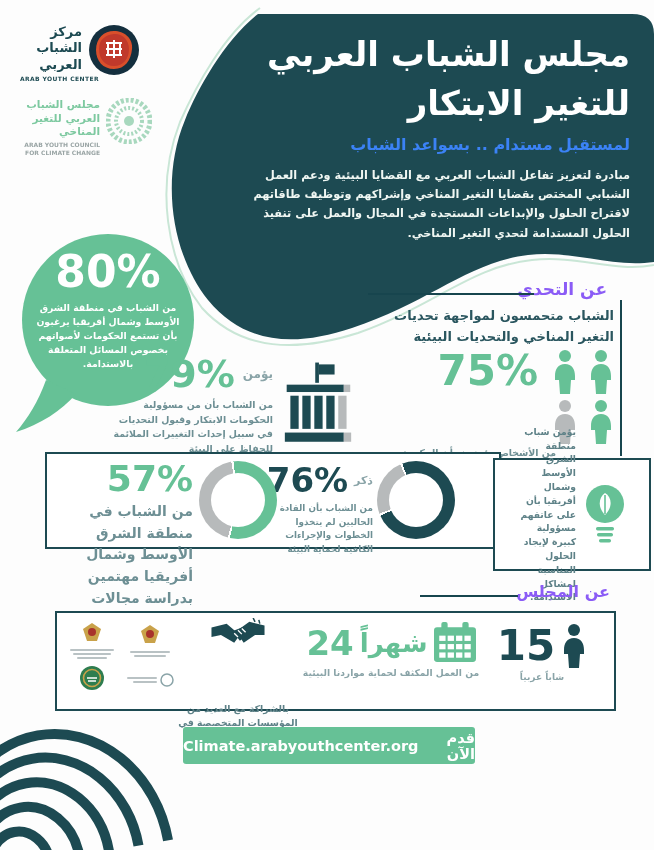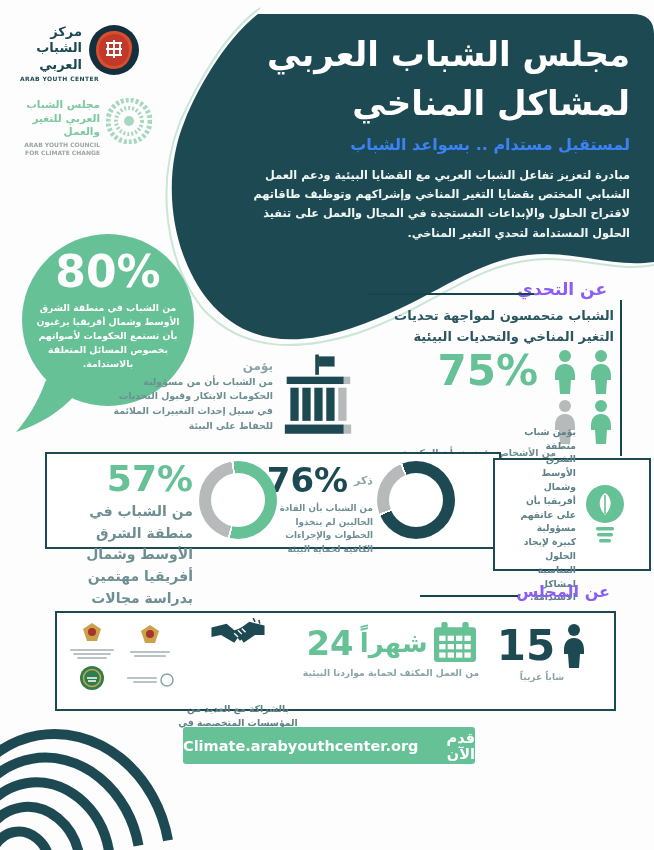--- a/index.html
+++ b/index.html
@@ -65,21 +65,21 @@
 <div class="page">
 
   <svg class="header-svg" width="654" height="350" viewBox="0 0 654 350">
     <path d="M 260 8 C 224 34 196 86 180 122 C 155 186 166 262 202 308 C 242 352 298 352 358 333 C 434 306 472 266 532 260 C 580 255 614 273 654 265" fill="none" stroke="#c9e6d6" stroke-width="2"></path>
     <path d="M 258 14 L 632 14 Q 654 14 654 34 L 654 262 C 610 268 575 250 528 255 C 468 262 430 302 352 328 C 295 347 245 345 208 300 C 172 255 160 180 185 120 C 198 88 225 40 258 14 Z" fill="#1d4a52"></path>
   </svg>
 
   <div class="header-text">
     <h1>
       <span style="display:block">مجلس الشباب العربي</span>
-      <span style="display:block">لمشاكل المناخي</span>
+      <span style="display:block">للتغير الابتكار</span>
     </h1>
     <div class="header-sub">لمستقبل مستدام .. بسواعد الشباب</div>
     <div class="header-par">مبادرة لتعزيز تفاعل الشباب العربي مع القضايا البيئية ودعم العمل الشبابي المختص بقضايا التغير المناخي وإشراكهم وتوظيف طاقاتهم لاقتراح الحلول والإبداعات المستجدة في المجال والعمل على تنفيذ الحلول المستدامة لتحدي التغير المناخي.</div>
   </div>
 
   <div class="logo-row" style="top:24px;left:20px;">
     <div class="ayc-text">
       <span>مركز الشباب العربي</span>
       <div class="ayc-en">ARAB YOUTH CENTER</div>
     </div>
@@ -88,21 +88,21 @@
       <path d="M26 7 C36 7 45 14 44 25 C43 36 37 45 26 45 C15 45 8 37 8 26 C8 14 16 7 26 7 Z" fill="#d94f2b"></path>
       <path d="M26 10 C33 9 41 15 41 25 C41 35 35 42 26 42 C17 42 11 35 11 25 C11 15 18 11 26 10 Z" fill="#c0392b"></path>
       <g stroke="#fff" stroke-width="2" fill="none">
         <path d="M18 19 h16 M18 25 h16 M18 31 h16 M20 19 v12 M26 16 v18 M32 19 v12"></path>
       </g>
     </svg>
   </div>
 
   <div class="logo-row" style="top:98px;left:18px;">
     <div class="council-text">
-      <span>مجلس الشباب العربي للتغير والعمل</span>
+      <span>مجلس الشباب العربي للتغير المناخي</span>
       <div class="council-en">ARAB YOUTH COUNCIL FOR CLIMATE CHANGE</div>
     </div>
     <svg width="46" height="46" viewBox="0 0 46 46">
       <circle cx="23" cy="23" r="21" fill="none" stroke="#a8d8be" stroke-width="5" stroke-dasharray="3 2"></circle>
       <circle cx="23" cy="23" r="13" fill="none" stroke="#a8d8be" stroke-width="4" stroke-dasharray="2 2"></circle>
       <circle cx="23" cy="23" r="5" fill="#a8d8be"></circle>
     </svg>
   </div>
 
   <div class="bubble">
@@ -158,20 +158,21 @@
         <rect x="21" y="36" width="9" height="36" fill="#1d4a52"></rect>
         <rect x="34" y="36" width="9" height="36" fill="#1d4a52"></rect>
         <rect x="47" y="36" width="9" height="36" fill="#1d4a52"></rect>
         <rect x="60" y="36" width="9" height="36" fill="#b7babb"></rect>
         <rect x="2" y="76" width="64" height="10" fill="#1d4a52"></rect>
         <rect x="66" y="76" width="8" height="10" fill="#b7babb"></rect>
       </svg>
       <div>
         <div style="display:flex;direction:rtl;align-items:center;gap:8px;">
           <span class="stat-label">يؤمن</span>
+          <span class="stat-num-green num" style="font-size:38px;">79%</span>
         </div>
         <p class="small-desc" style="width:165px;">من الشباب بأن من مسؤولية الحكومات الابتكار وقبول التحديات في سبيل إحداث التغييرات الملائمة للحفاظ على البيئة</p>
       </div>
     </div>
   </div>
 
   <div class="boxed" style="left:45px;top:452px;width:452px;height:93px;">
     <div class="donut" style="left: 330px; top: 7px; width: 78px; height: 78px; background: conic-gradient(from 336deg, rgb(255, 255, 255) 0deg, rgb(255, 255, 255) 0.9%, rgb(29, 74, 82) 0.9%, rgb(29, 74, 82) 75.1%, rgb(255, 255, 255) 75.1%, rgb(255, 255, 255) 76%, rgb(183, 186, 187) 76%, rgb(183, 186, 187) 100%);"></div>
     <div class="abs" style="left:222px;top:6px;width:104px;">
       <div style="display:flex;direction:rtl;align-items:center;gap:6px;justify-content:flex-start;">

